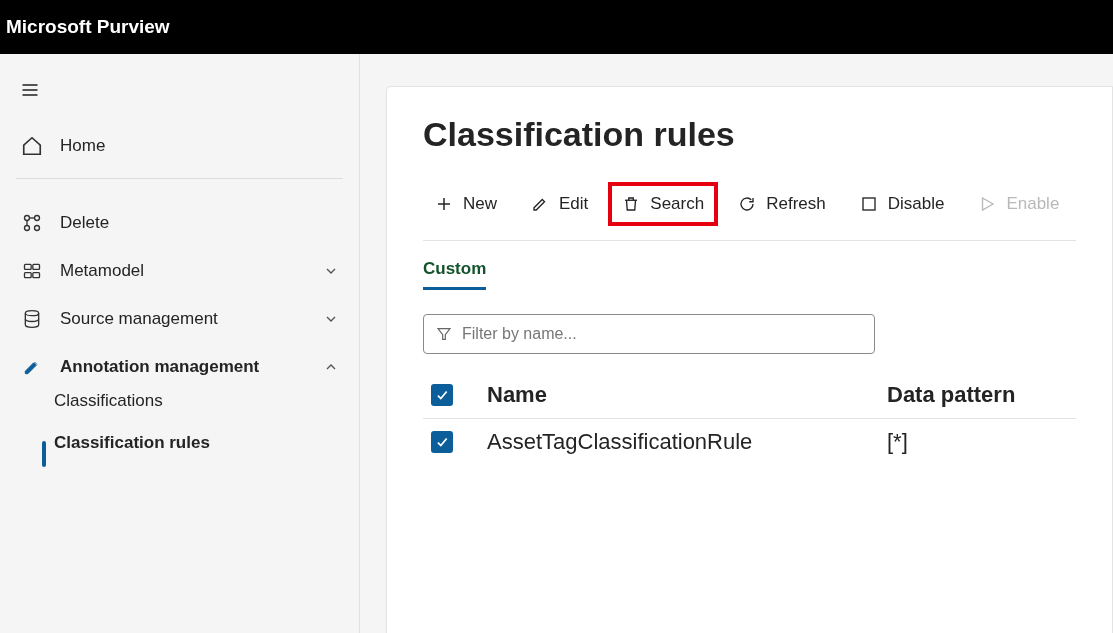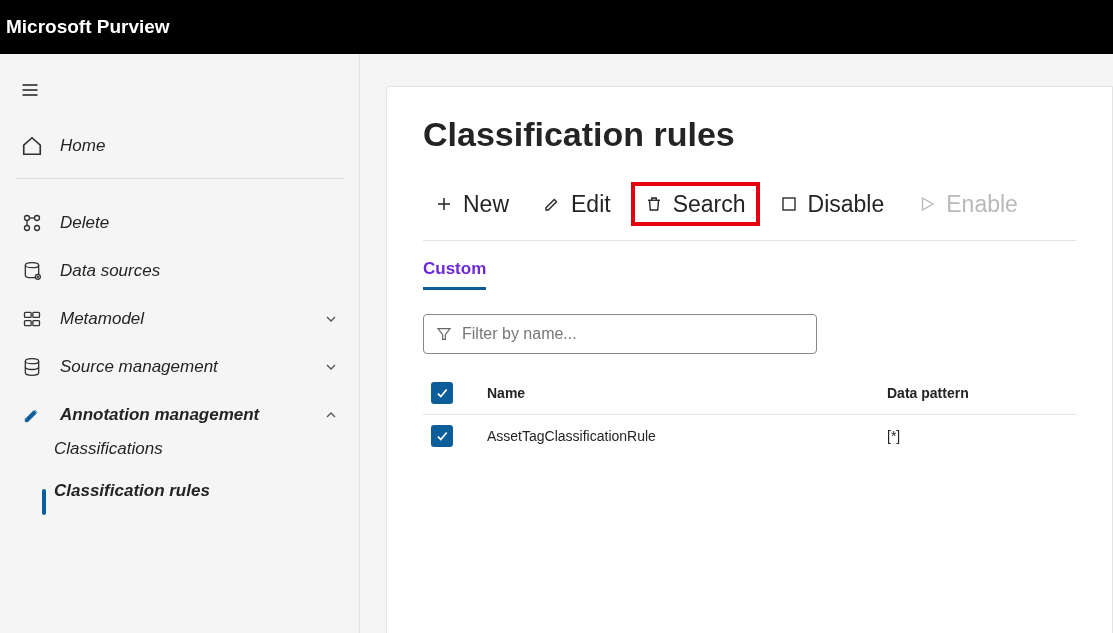--- a/index.html
+++ b/index.html
@@ -12,21 +12,21 @@
   .search-box {
     width: 170px; height: 38px; background: #fff; border-radius: 3px; display: flex; align-items: center;
     padding: 0 12px; gap: 8px;
   }
   .search-box input {
     border: none; outline: none; font-size: 16px; width: 100%; background: transparent; color: #333;
   }
   .search-box input::placeholder { color: #555; }
   .body-row { display: flex; height: calc(633px - 54px); }
   .sidebar {
-    width: 360px; background: #f5f5f5; border-right: 1px solid #e1e1e1; padding: 18px 12px 16px 12px; font-style: italic;
+    width: 360px; background: #f5f5f5; border-right: 1px solid #e1e1e1; padding: 18px 12px 16px 12px;
   }
   .hamburger { width: 36px; height: 36px; display:flex;align-items:center;justify-content:center;cursor:pointer;}
   .hamburger svg { width:20px; height:20px; }
   .side-item {
     display: flex; align-items: center; height: 48px; padding: 0 8px; gap: 16px; cursor: pointer;
     color: #242424; font-size: 17px;
   }
   .side-divider { height:1px; background:#ddd; margin: 8px 4px 12px 4px;}
   .side-section-head { font-weight:600; font-size:19px; }
   .side-item .icon-slot { width:24px; display:flex; align-items:center; justify-content:center;}
@@ -38,35 +38,35 @@
     content:""; position:absolute; left:-12px; top:8px; bottom:8px; width:4px; background:#0b5e9a; border-radius:2px;
   }
   .side-item.bold { font-weight:600;align-items:center;}
   .content {
     flex:1; background:#fff; margin: 32px 0 0 26px; border: 1px solid #e3e3e3; border-radius:4px 0 0 0;
     padding: 28px 36px 0 36px; height:100%; 
   }
   .content h1 { font-size:34px; font-weight:600; color:#242424;}
   .toolbar { display:flex; gap:10px; margin-top:30px; padding-bottom:16px; border-bottom:1px solid #e3e3e3;}
   .tool-btn {
-    display:flex; align-items:center; gap:10px; height:40px; padding:0 12px; font-size:23px; color:#242424; cursor:pointer;
+    display:flex; align-items:center; gap:10px; height:40px; padding:0 12px; font-size:17px; color:#242424; cursor:pointer;
     border:none; background:none;
   }
   .tool-btn.disabled { color:#b9b9b9; cursor:default;}
   .tool-btn.highlighted { outline: 4px solid #e6000f; outline-offset: -2px;}
   .tabs { margin-top:18px; }
-  .tab { display:inline-block; font-size:17px; font-weight:600; color:#6d28d9; padding-bottom:8px; border-bottom:3px solid #0b5e9a; }
+  .tab { display:inline-block; font-size:17px; font-weight:600; color:#14532d; padding-bottom:8px; border-bottom:3px solid #0b5e9a; }
   .filter-row { margin-top:24px;}
   .filter-input {
-    width:394px; height:40px; border:1px solid #8a8a8a; border-radius:4px; display:flex; align-items:center; padding:0 12px; gap:10px;
+    width:452px; height:40px; border:1px solid #8a8a8a; border-radius:4px; display:flex; align-items:center; padding:0 12px; gap:10px;
   }
   .filter-input input { border:none; outline:none; font-size:16px; width:100%;}
   .filter-input input::placeholder { color:#777;}
   .data-table { width:100%; margin-top:18px; border-collapse:collapse;}
-  .data-table th, .data-table td { text-align:left; padding:10px 8px; font-size:14px; color:#242424;}
+  .data-table th, .data-table td { text-align:left; padding:10px 8px; font-size:22px; color:#242424;}
   .data-table th { font-weight:600; border-bottom:1px solid #e3e3e3;}
   .chk {
     width:22px; height:22px; background:#0b5e9a; border-radius:3px; display:inline-flex; align-items:center; justify-content:center;
   }
   .chk svg { width:14px; height:14px;}
   svg { display:block; }
 </style>
 </head>
 <body>
 
@@ -107,32 +107,20 @@
             <circle cx="18" cy="6" r="3"></circle>
             <circle cx="6" cy="18" r="3"></circle>
             <circle cx="18" cy="18" r="3"></circle>
             <line x1="9" y1="6" x2="15" y2="6"></line>
             <line x1="6" y1="9" x2="6" y2="15"></line>
           </svg>
       </span>
       <span>Delete</span>
     </div>
 
-    <div class="side-item">
-      <span class="icon-slot">
-        <svg width="20" height="20" viewBox="0 0 24 24" fill="none" stroke="#333" stroke-width="1.6">
-            <ellipse cx="12" cy="5" rx="8" ry="3"></ellipse>
-            <path d="M4 5 V17 c0 1.7 3.6 3 8 3 s8-1.3 8-3 V5"></path>
-            <circle cx="19" cy="19" r="3" fill="#fff"></circle>
-            <line x1="19" y1="17.5" x2="19" y2="20.5"></line>
-            <line x1="17.5" y1="19" x2="20.5" y2="19"></line>
-          </svg>
-      </span>
-      <span>Data sources</span>
-    </div>
 
 
     <div class="side-item">
       <span class="icon-slot">
         <svg width="20" height="20" viewBox="0 0 24 24" fill="none" stroke="#333" stroke-width="1.6">
             <rect x="3" y="4" width="8" height="6" rx="1"></rect>
             <rect x="13" y="4" width="8" height="6" rx="1"></rect>
             <rect x="3" y="14" width="8" height="6" rx="1"></rect>
             <rect x="13" y="14" width="8" height="6" rx="1"></rect>
           </svg>
@@ -209,20 +197,29 @@
       </button>
       <button class="tool-btn highlighted">
         <span>
             <svg width="18" height="18" viewBox="0 0 24 24" fill="none" stroke="#242424" stroke-width="1.8">
               <path d="M4 7 h16"></path>
               <path d="M9 7 V4 h6 v3"></path>
               <path d="M6 7 l1 13 h10 l1-13"></path>
             </svg>
           </span>
         <span>Search</span>
+      </button>
+      <button class="tool-btn">
+        <span>
+            <svg width="18" height="18" viewBox="0 0 24 24" fill="none" stroke="#242424" stroke-width="1.8">
+              <path d="M20 12 a8 8 0 1 1 -2.3 -5.6"></path>
+              <polyline points="20 4 20 9 15 9"></polyline>
+            </svg>
+          </span>
+        <span>Refresh</span>
       </button>
       <button class="tool-btn">
         <span>
             <svg width="18" height="18" viewBox="0 0 24 24" fill="none" stroke="#242424" stroke-width="1.8">
               <rect x="4" y="4" width="16" height="16"></rect>
             </svg>
           </span>
         <span>Disable</span>
       </button>
       <button class="tool-btn disabled">

